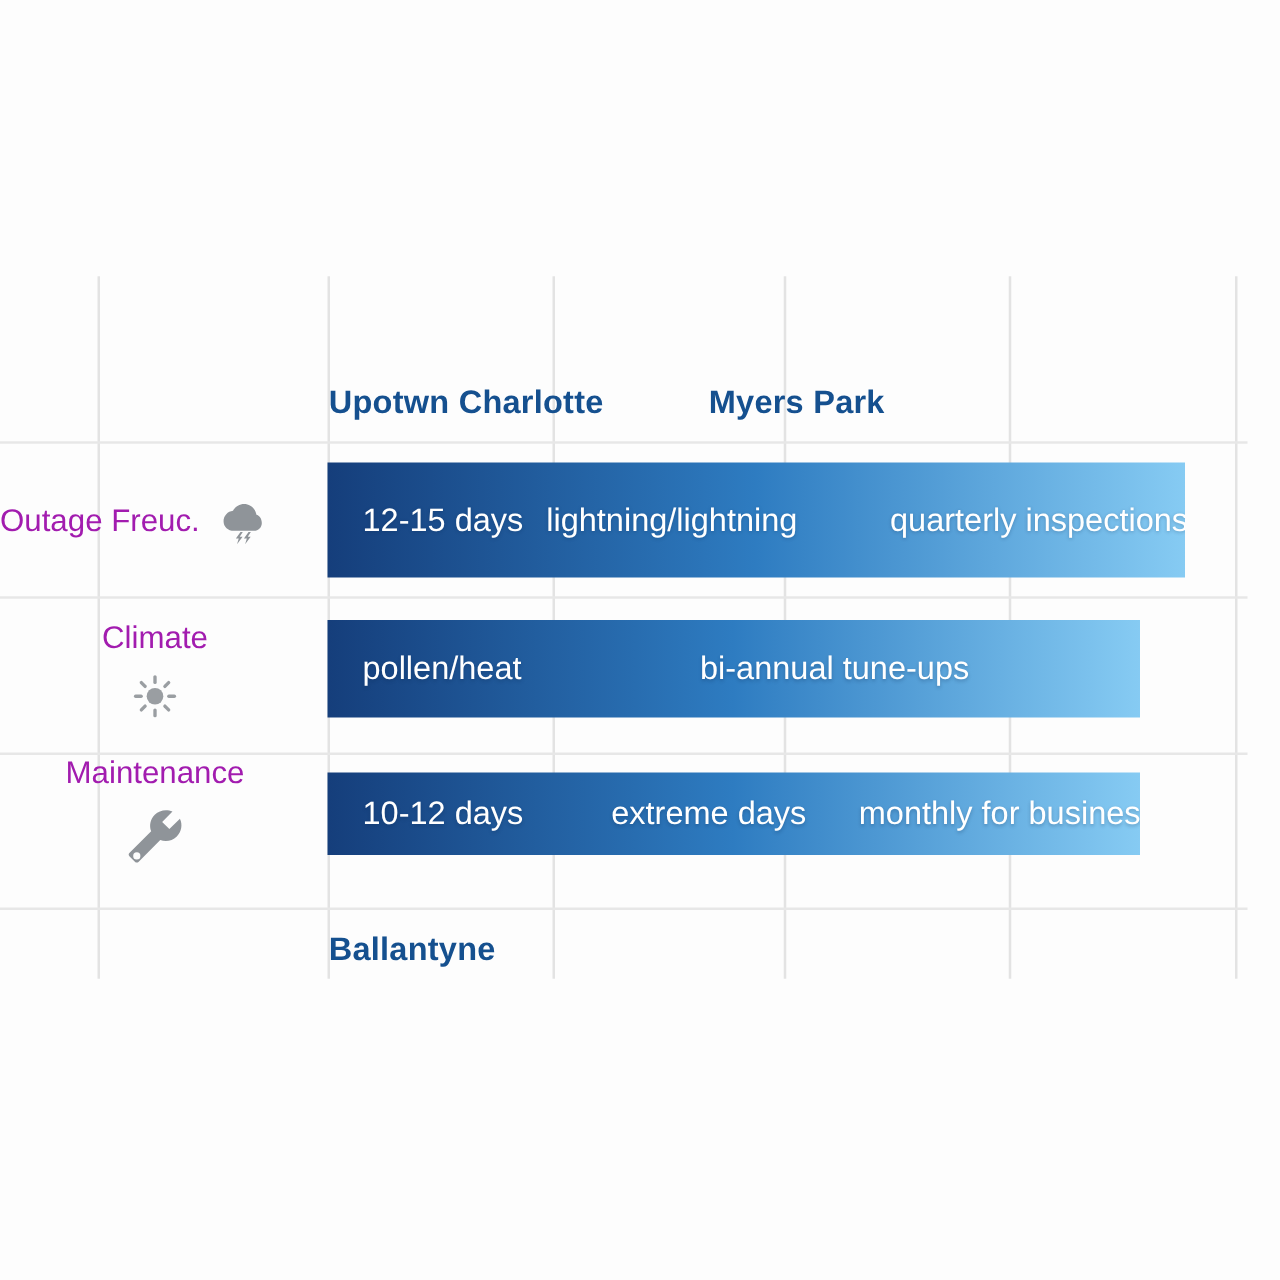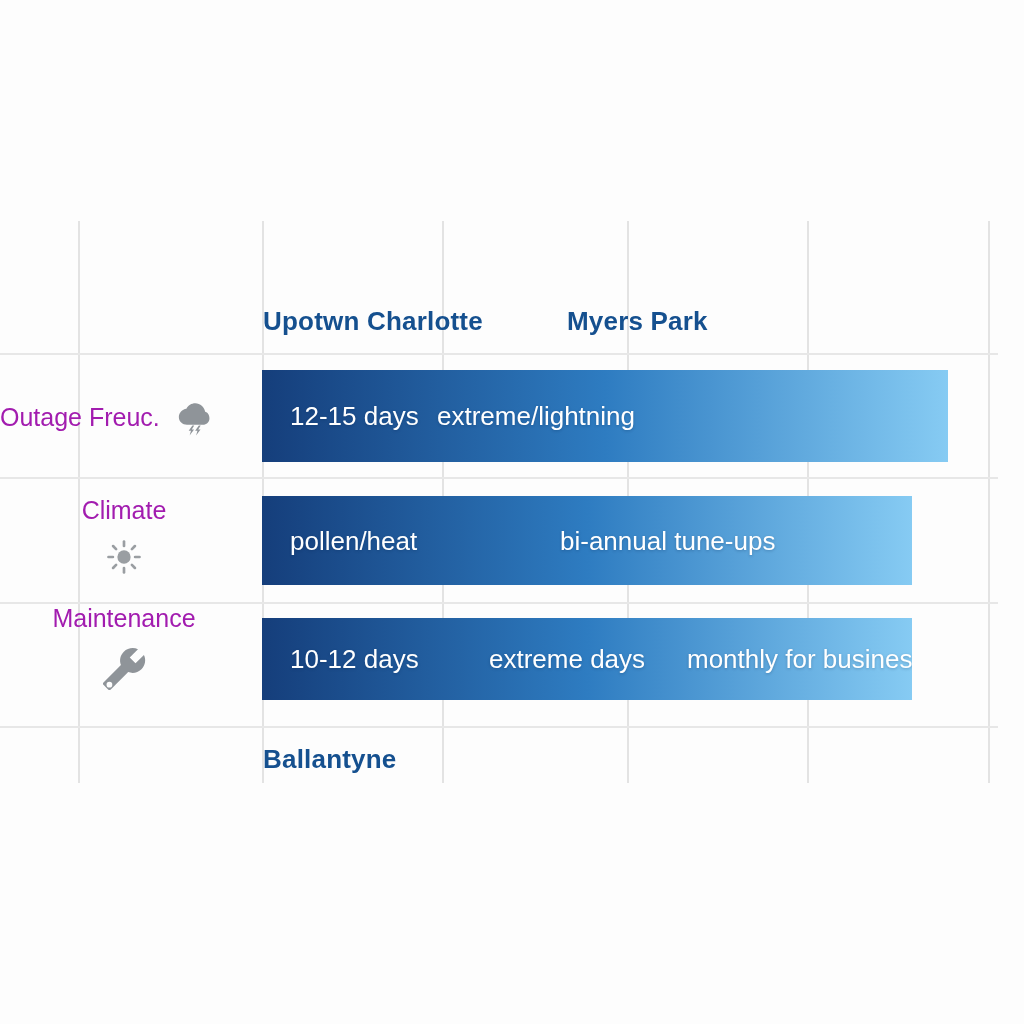--- a/index.html
+++ b/index.html
@@ -31,23 +31,23 @@
   #label-row3{top:604px;height:89px;flex-direction:column;}
   .rowlabel svg{flex:0 0 auto;}
 
   
   .bar{position:absolute;overflow:hidden;color:#ffffff;font-size:26px;font-weight:500;
        background:linear-gradient(90deg,#153e7b 0%,#2e7cc1 50%,#86cbf3 100%);}
   .bar span{position:absolute;top:50%;transform:translateY(-50%);white-space:nowrap;
             text-shadow:0 1px 3px rgba(10,40,80,.28);}
   #bar1{left:262px;top:370px;width:686px;height:92px;}
   #bar1 .cell1{left:28px}  #bar1 .cell2{left:175px} #bar1 .cell3{left:450px}
-  #bar2{left:262px;top:496px;width:650px;height:89px;}
+  #bar2{left:262px;top:496px;width:650px;height:78px;}
   #bar2 .cell1{left:28px}  #bar2 .cell2{left:298px}
-  #bar3{left:262px;top:618px;width:650px;height:82px;}
+  #bar3{left:262px;top:618px;width:650px;height:66px;}
   #bar3 .cell1{left:28px}  #bar3 .cell2{left:227px} #bar3 .cell3{left:425px}
 </style>
 </head>
 <body>
 
 <div id="canvas">
 
   <div class="vline v1"></div>
   <div class="vline v2"></div>
   <div class="vline v3"></div>
@@ -94,21 +94,22 @@
     <svg width="46" height="46" viewBox="0 0 24 24">
       <g transform="translate(24,0) scale(-1,1)">
         <path fill="#8f9499" d="M22.7 19l-9.1-9.1c.9-2.3.4-5-1.5-6.9-2-2-5-2.4-7.4-1.3L9 6 6 9 1.6 4.7C.4 7.1.9 10.1 2.9 12.1c1.9 1.9 4.6 2.4 6.9 1.5l9.1 9.1c.4.4 1 .4 1.4 0l2.3-2.3c.5-.4.5-1.1.1-1.4z"></path>
       </g>
       <circle cx="4.4" cy="20.2" r="1.5" fill="#fdfdfd"></circle>
     </svg>
   </div>
 
   <div class="bar" id="bar1">
     <span class="cell1">12-15 days</span>
-    <span class="cell2">extreme/lightning</span>
+    <span class="cell2">lightning/lightning</span>
+    <span class="cell3">quarterly inspections</span>
   </div>
 
   <div class="bar" id="bar2">
     <span class="cell1">pollen/heat</span>
     <span class="cell2">bi-annual tune-ups</span>
   </div>
 
   <div class="bar" id="bar3">
     <span class="cell1">10-12 days</span>
     <span class="cell2">extreme days</span>

